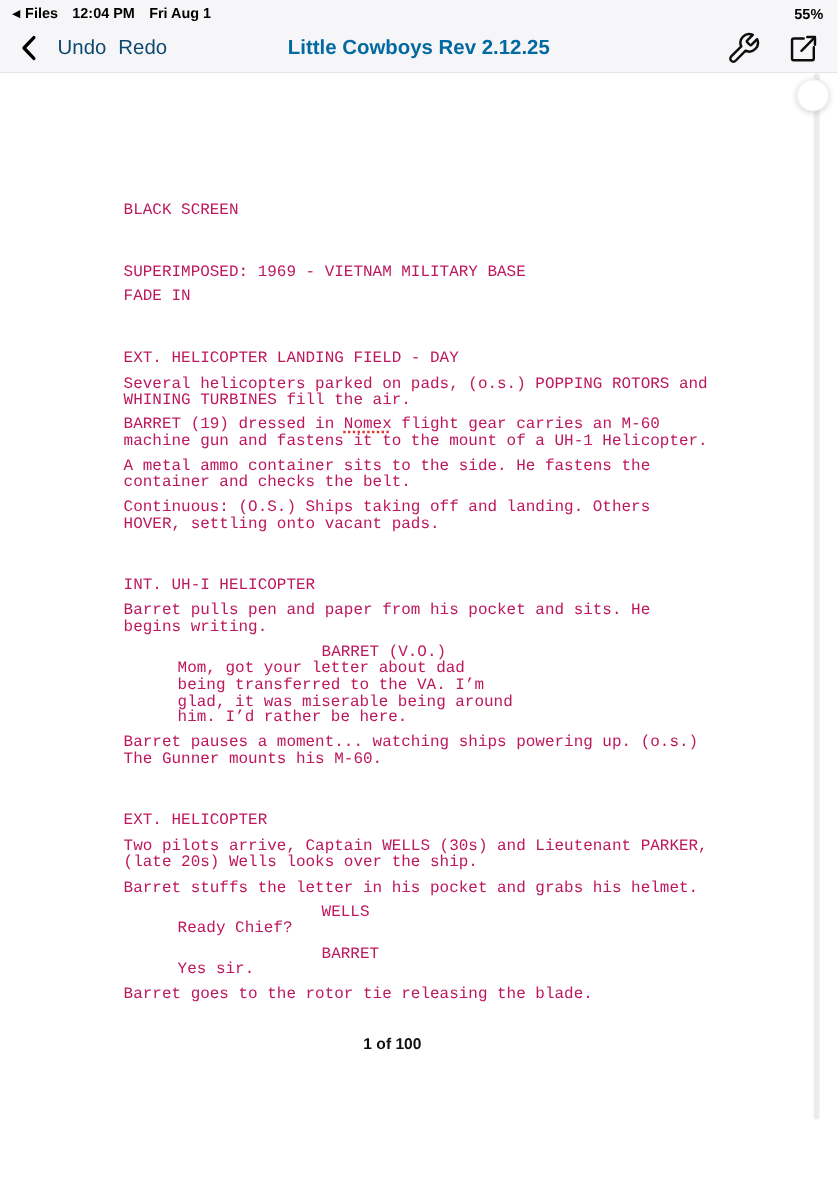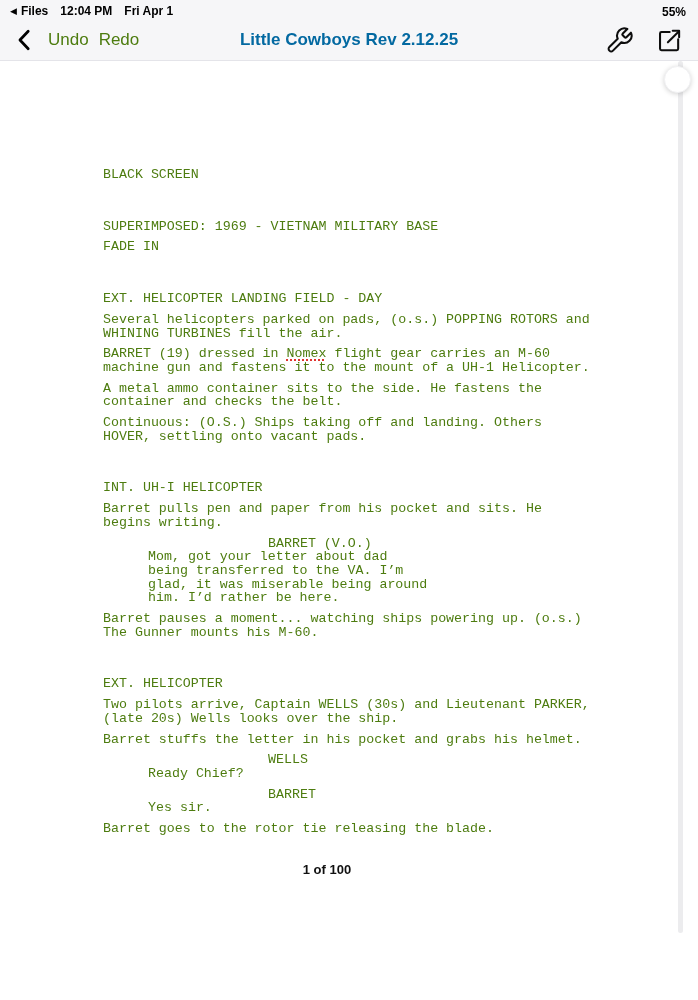--- a/index.html
+++ b/index.html
@@ -16,31 +16,31 @@
   .battery{ position:relative; width:22px; height:11px; border:1px solid #b9b9bd; border-radius:3px; padding:1px; }
   .battery-fill{ height:100%; background:#2c2c2e; border-radius:1.5px; }
   .battery-nub{ position:absolute; right:-3px; top:3px; width:2px; height:4px; background:#b9b9bd;
                 border-radius:0 2px 2px 0; }
 
   
   .navbar{ position:relative; height:41px; background:#f6f6f8; border-bottom:1px solid #e4e4e9;
            display:flex; align-items:center; padding:0 14px; }
   .nav-left{ display:flex; align-items:center; gap:6px; }
   .nav-back{ width:28px; height:32px; display:flex; align-items:center; background:none; border:none; cursor:pointer; }
-  .nav-undo-redo{ display:flex; gap:10px; font-size:17px; color:#4d7c0f; }
+  .nav-undo-redo{ display:flex; gap:10px; font-size:17px; color:#0c4a6e; }
   .nav-undo-redo span{ cursor:default; }
   .nav-title{ position:absolute; left:50%; transform:translateX(-50%); font-size:17px; font-weight:700; color:#0369a1; white-space:nowrap; }
   .nav-right{ margin-left:auto; display:flex; align-items:center; gap:17px; }
   .icon-btn{ background:none; border:none; width:32px; height:32px; display:flex; align-items:center; justify-content:center; cursor:pointer; }
 
   
   .doc{ position:relative; height:938px; background:#fff; }
   .script-page{ padding:107px 0 0 103px; }
   .blk{ font-family:"Liberation Mono","DejaVu Sans Mono",monospace; font-size:13.3px;
-        line-height:13.7px; color:#4d7c0f; white-space:pre-wrap; }
+        line-height:13.7px; color:#be185d; white-space:pre-wrap; }
   .blk.character{ margin-left:165px; }
   .blk.dialogue{ margin-left:45px; }
   .gap0{ margin-top:0; } .gap1{ margin-top:7px; } .gap2{ margin-top:38px; }
   .misspell{ text-decoration:underline dotted #e0342f; text-decoration-thickness:2px; text-underline-offset:2px; }
 
   .page-indicator{ width:654px; text-align:center; margin-top:26px;
                    font-size:13px; font-weight:700; color:#111; }
 
   
   .scroll-track{ position:absolute; left:678px; top:0; width:5px; height:872px;
@@ -51,21 +51,21 @@
 </head>
 <body>
 
 <div class="statusbar">
   <div class="sb-left">
     <span class="sb-back">
       <span class="sb-tri">◀</span>
       <span>Files</span>
     </span>
     <span>12:04 PM</span>
-    <span>Fri Apr 1</span>
+    <span>Fri Aug 1</span>
   </div>
   <div class="sb-right">
     <span style="display:flex;">
       <svg width="16" height="12" viewBox="0 0 16 12" fill="none">
         <path d="M1.4 4.6a9.6 9.6 0 0 1 13.2 0" stroke="#000" stroke-width="1.5" stroke-linecap="round"></path>
         <path d="M3.8 7.1a6.2 6.2 0 0 1 8.4 0" stroke="#000" stroke-width="1.5" stroke-linecap="round"></path>
         <path d="M6.2 9.4a2.9 2.9 0 0 1 3.6 0" stroke="#000" stroke-width="1.5" stroke-linecap="round"></path>
         <circle cx="8" cy="11" r="1.1" fill="#000"></circle>
       </svg>
     </span>

